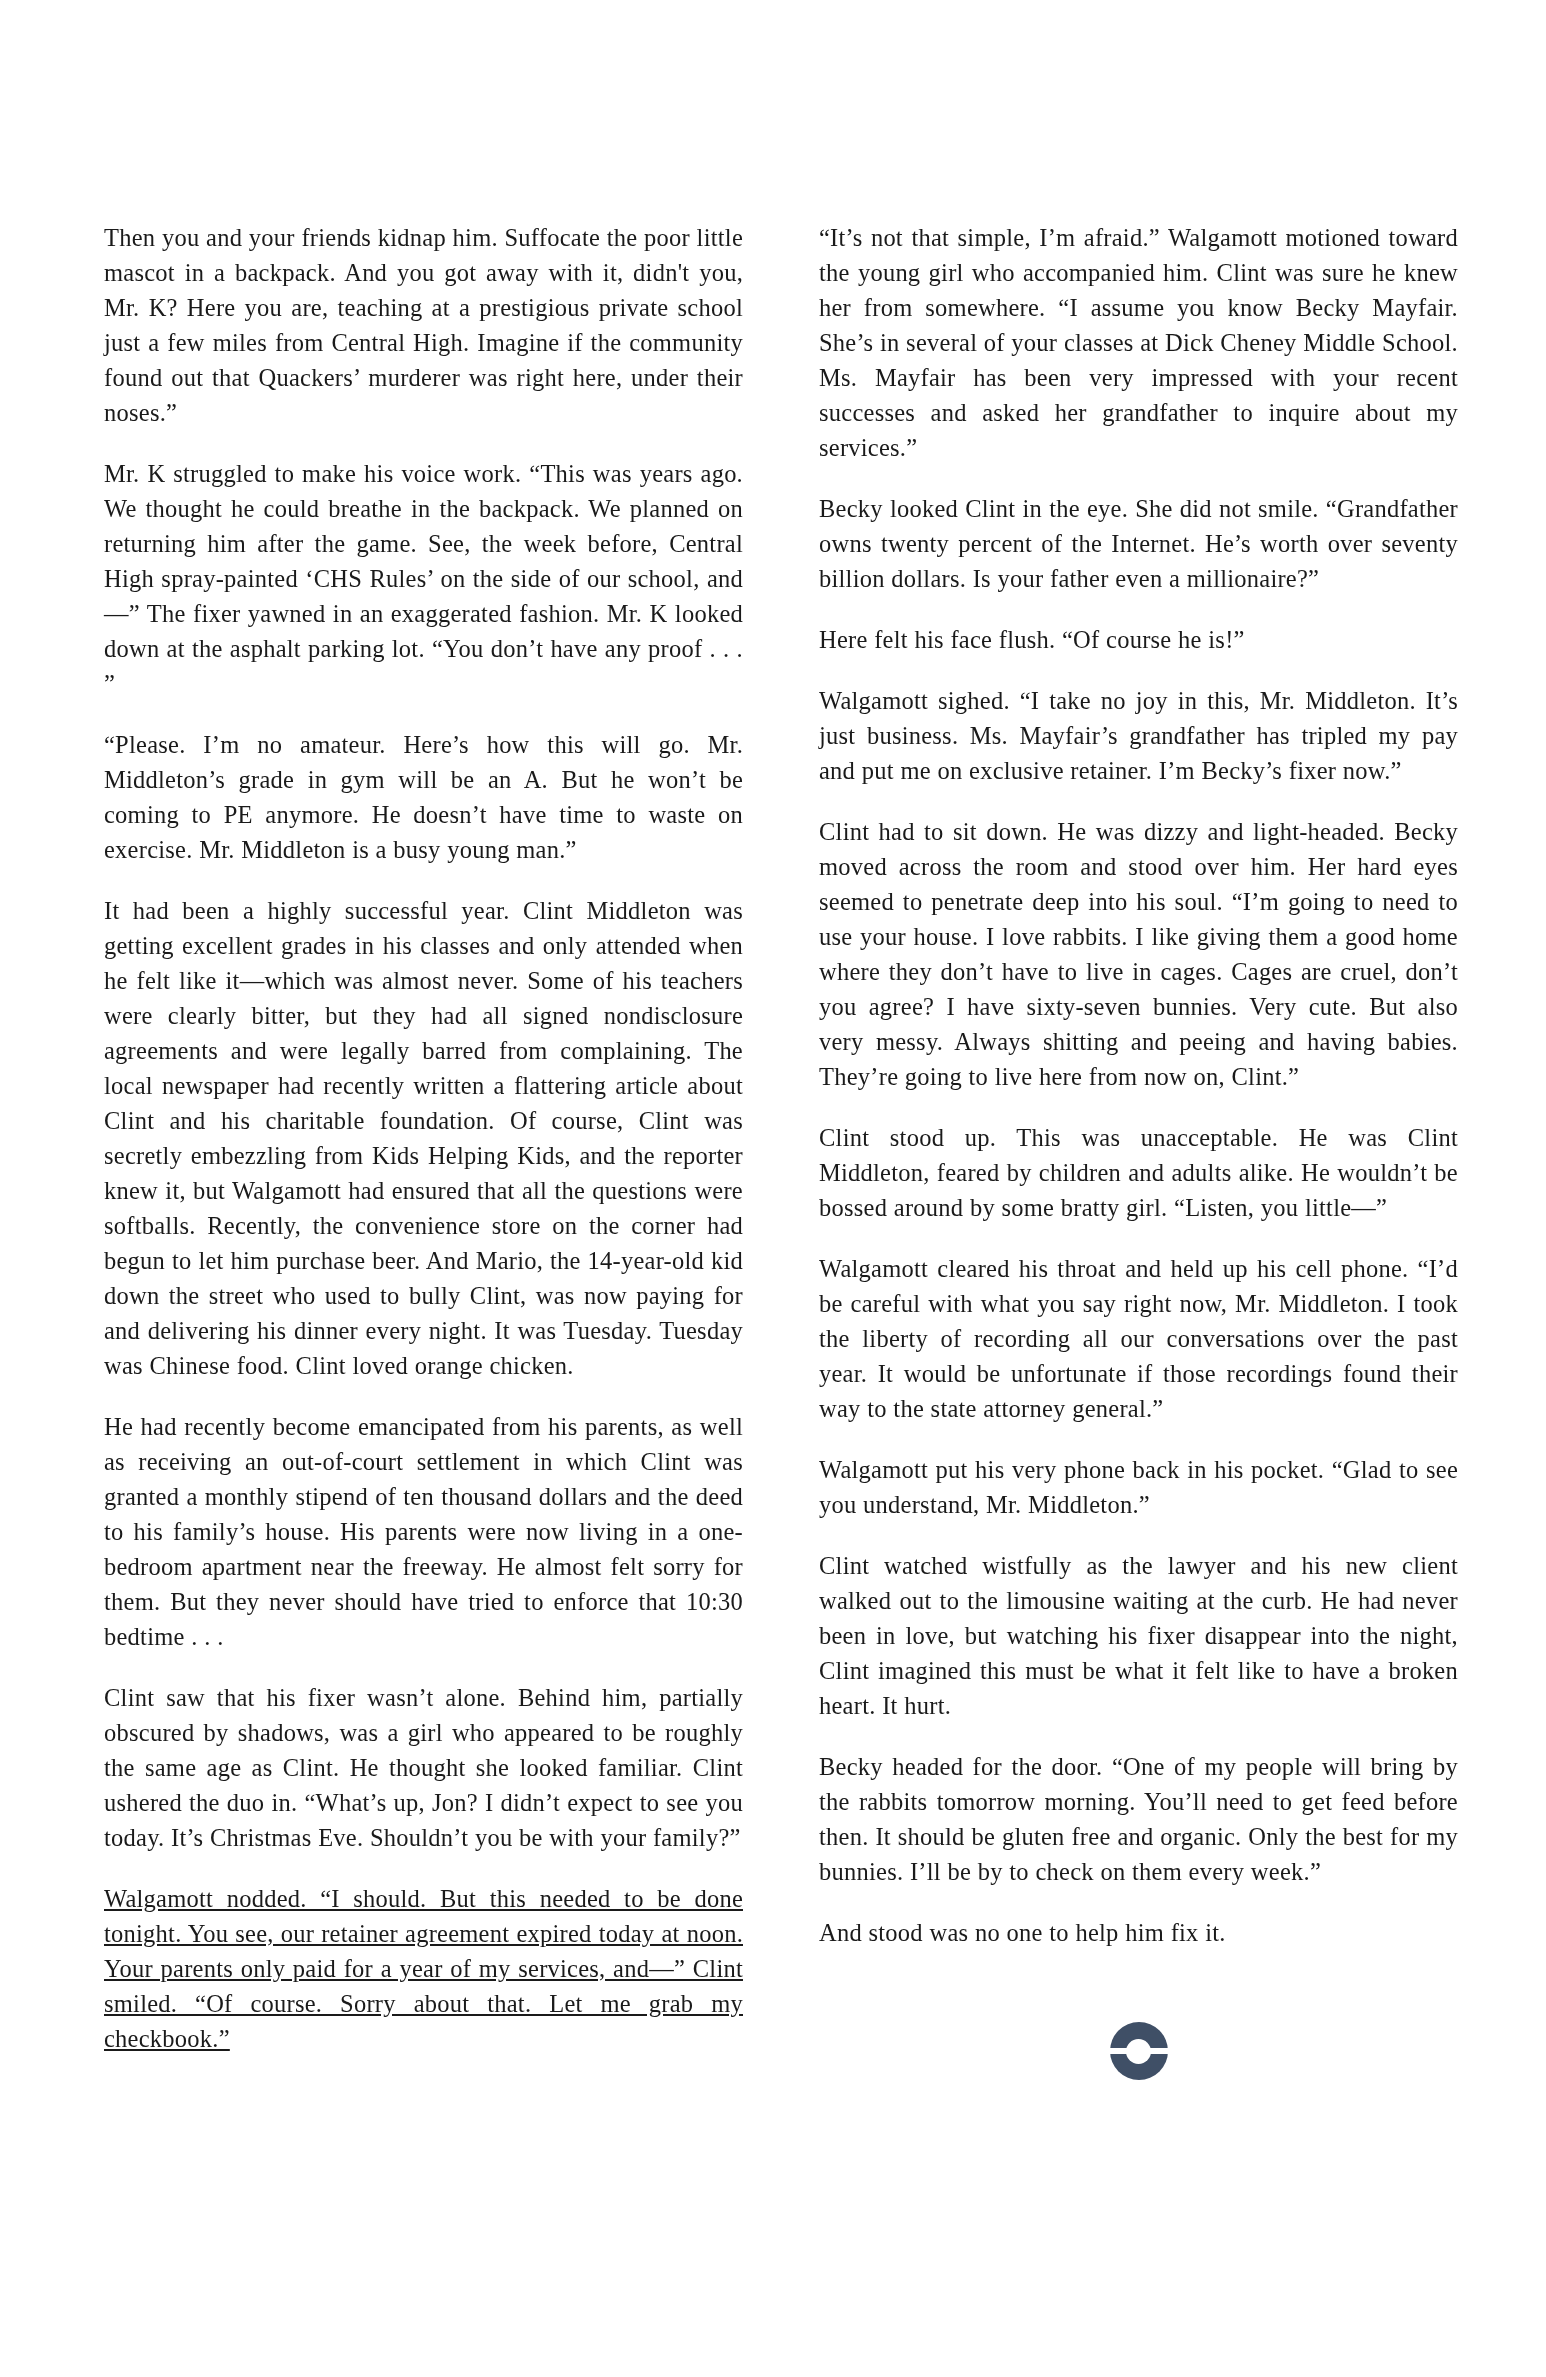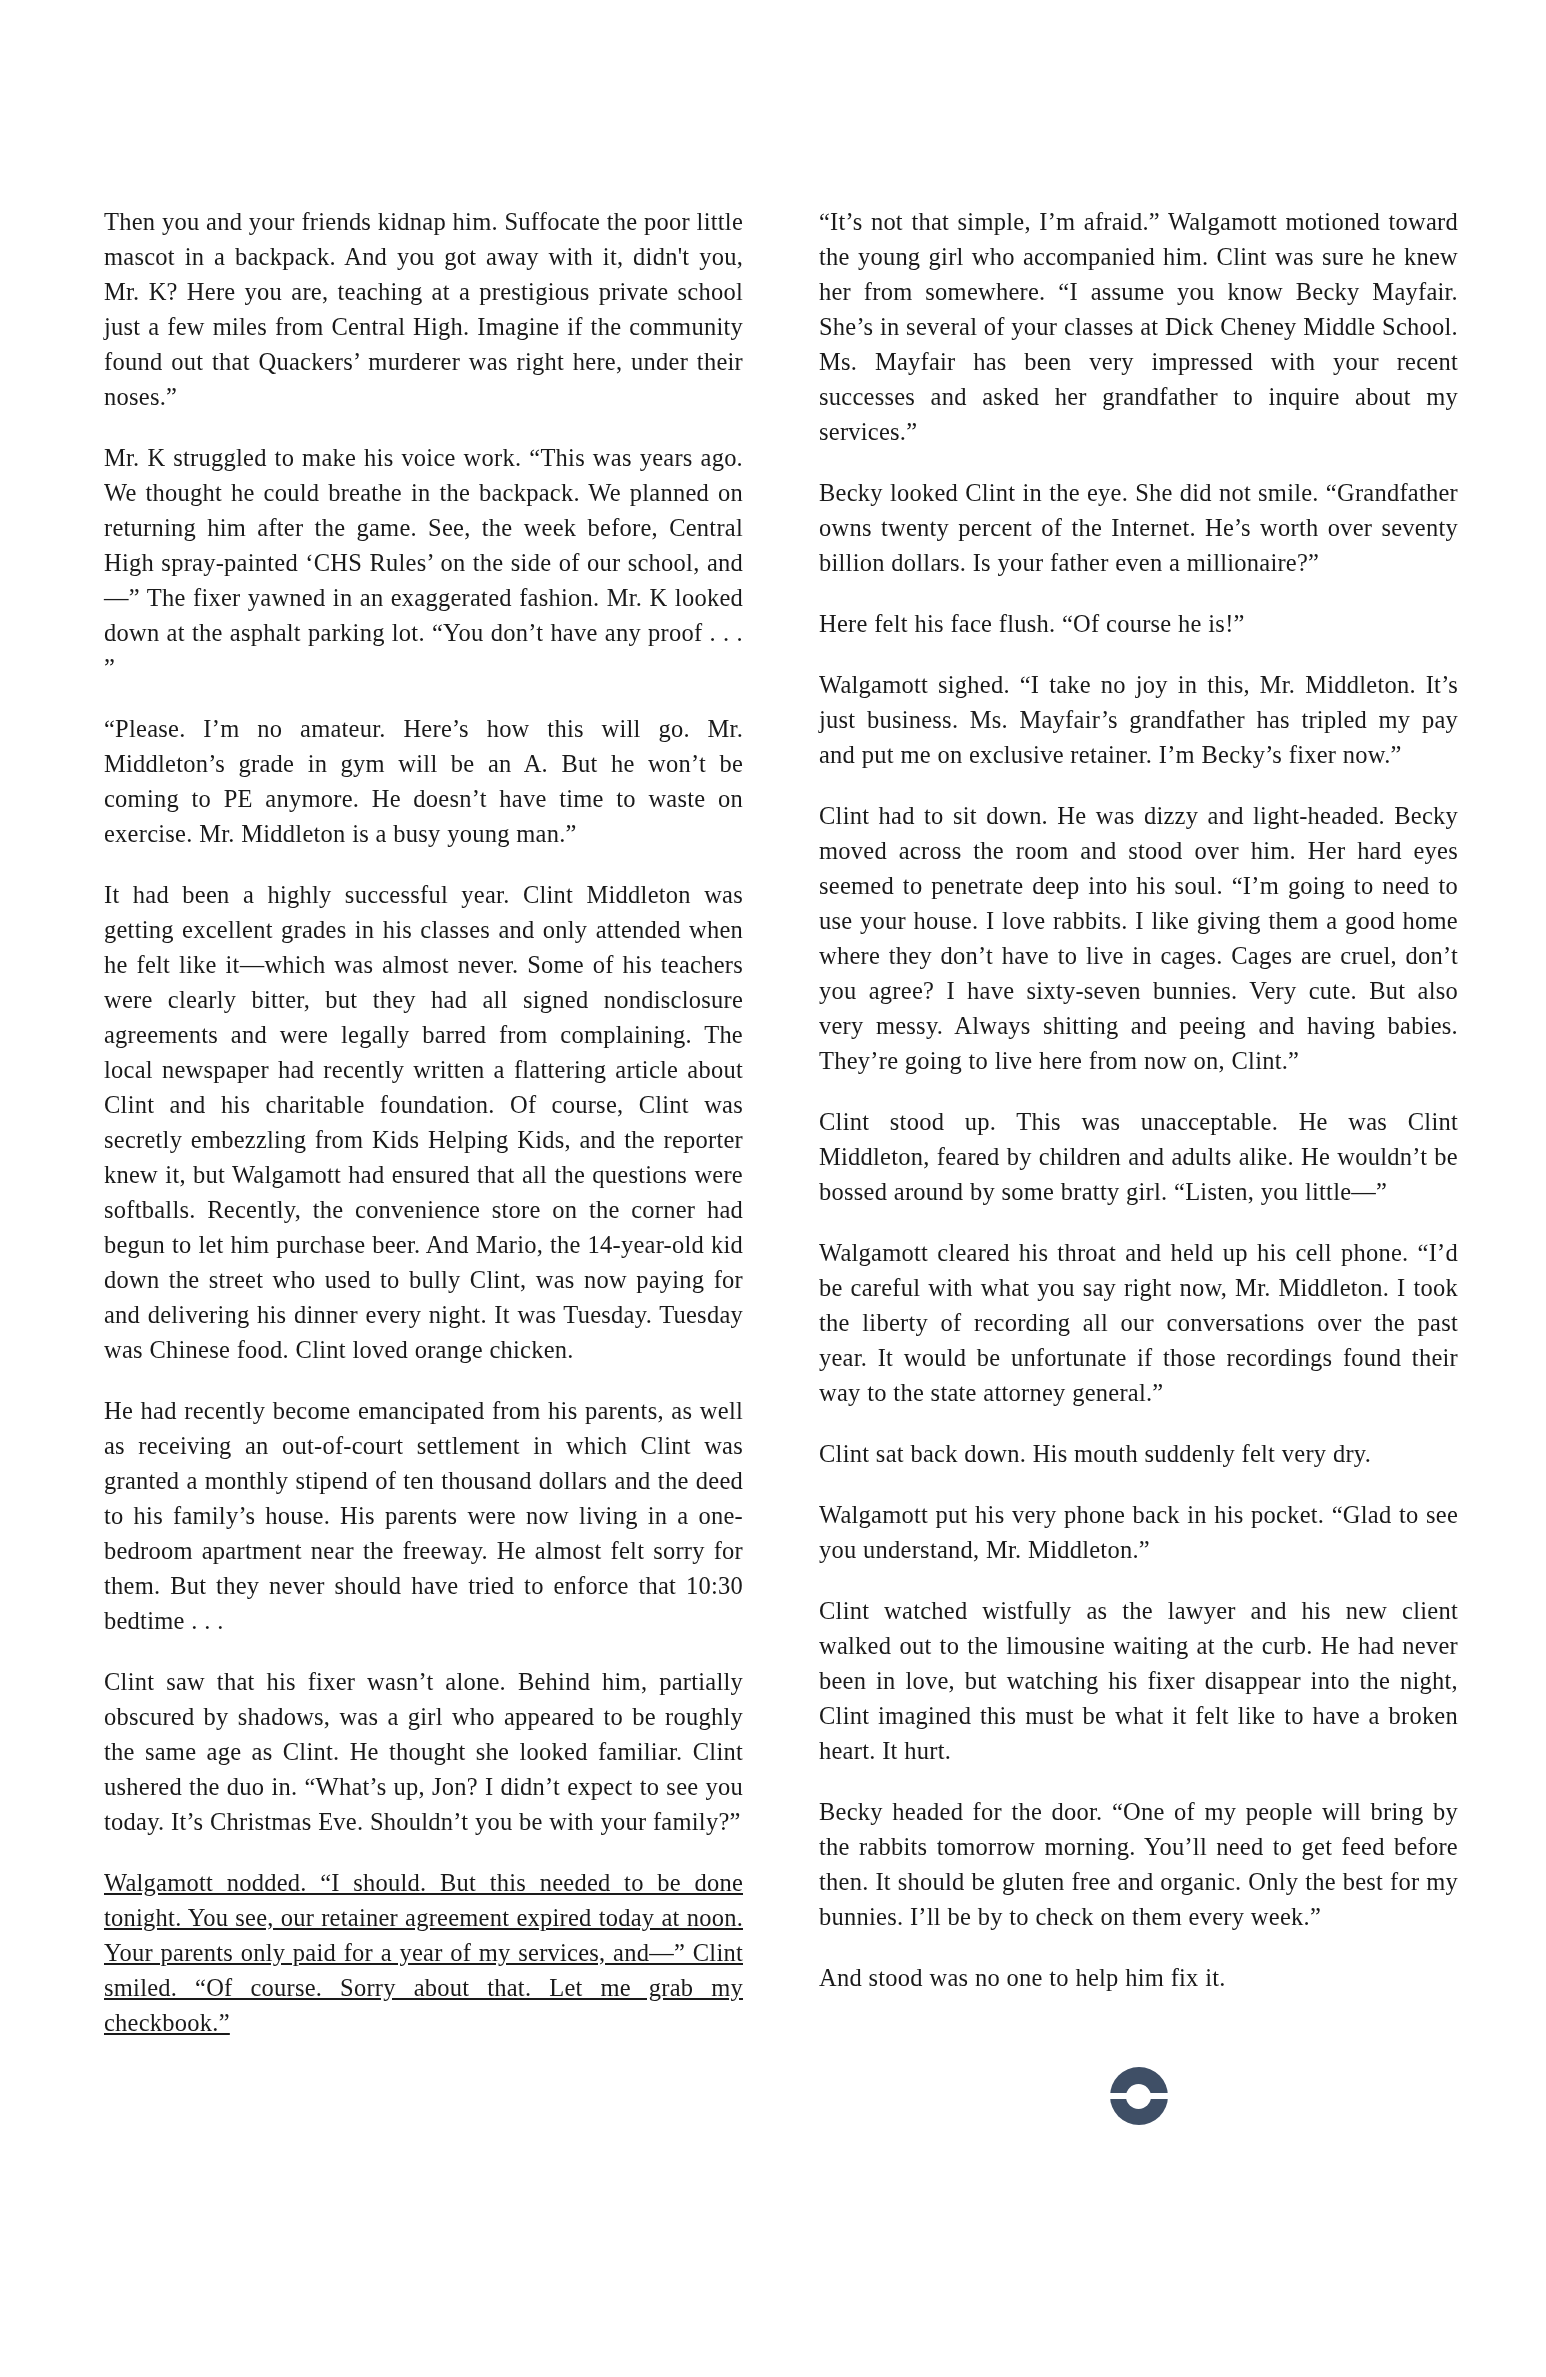--- a/index.html
+++ b/index.html
@@ -26,20 +26,21 @@
   .columns {
     display: flex;
     flex-direction: row;
     align-items: flex-start;
     gap: 76px;
     height: 2062px;
   }
   .column {
     width: 639px;
     flex: 0 0 639px;
+    margin-top: 16px;
   }
   p.para {
     margin: 0 0 26px 0;
     font-size: 24.5px;
     line-height: 35px;
     text-align: justify;
     text-justify: inter-word;
     hyphens: none;
     letter-spacing: 0.01em;
     word-spacing: 0.01em;
@@ -104,21 +105,20 @@
       </div>
 
     <div class="column" id="right-column">
       <p class="para">“It’s not that simple, I’m afraid.” Walgamott motioned toward the young girl who accompanied him. Clint was sure he knew her from somewhere. “I assume you know Becky Mayfair. She’s in several of your classes at Dick Cheney Middle School. Ms. Mayfair has been very impressed with your recent successes and asked her grandfather to inquire about my services.”</p>
         <p class="para">Becky looked Clint in the eye. She did not smile. “Grandfather owns twenty percent of the Internet. He’s worth over seventy billion dollars. Is your father even a millionaire?”</p>
         <p class="para">Here felt his face flush. “Of course he is!”</p>
         <p class="para">Walgamott sighed. “I take no joy in this, Mr. Middleton. It’s just business. Ms. Mayfair’s grandfather has tripled my pay and put me on exclusive retainer. I’m Becky’s fixer now.”</p>
         <p class="para">Clint had to sit down. He was dizzy and light-headed. Becky moved across the room and stood over him. Her hard eyes seemed to penetrate deep into his soul. “I’m going to need to use your house. I love rabbits. I like giving them a good home where they don’t have to live in cages. Cages are cruel, don’t you agree? I have sixty-seven bunnies. Very cute. But also very messy. Always shitting and peeing and having babies. They’re going to live here from now on, Clint.”</p>
         <p class="para">Clint stood up. This was unacceptable. He was Clint Middleton, feared by children and adults alike. He wouldn’t be bossed around by some bratty girl. “Listen, you little—”</p>
         <p class="para">Walgamott cleared his throat and held up his cell phone. “I’d be careful with what you say right now, Mr. Middleton. I took the liberty of recording all our conversations over the past year. It would be unfortunate if those recordings found their way to the state attorney general.”</p>
-        <p class="para">Clint sat back down. His mouth suddenly felt very dry.</p>
         <p class="para">Walgamott put his very phone back in his pocket. “Glad to see you understand, Mr. Middleton.”</p>
         <p class="para">Clint watched wistfully as the lawyer and his new client walked out to the limousine waiting at the curb. He had never been in love, but watching his fixer disappear into the night, Clint imagined this must be what it felt like to have a broken heart. It hurt.</p>
         <p class="para">Becky headed for the door. “One of my people will bring by the rabbits tomorrow morning. You’ll need to get feed before then. It should be gluten free and organic. Only the best for my bunnies. I’ll be by to check on them every week.”</p>
         <p class="para">And stood was no one to help him fix it.</p>
         <div class="ornament-wrap">
         <div class="ornament">
           <div class="ring"></div>
           <div class="bar"></div>
           <div class="hole"></div>
         </div>

